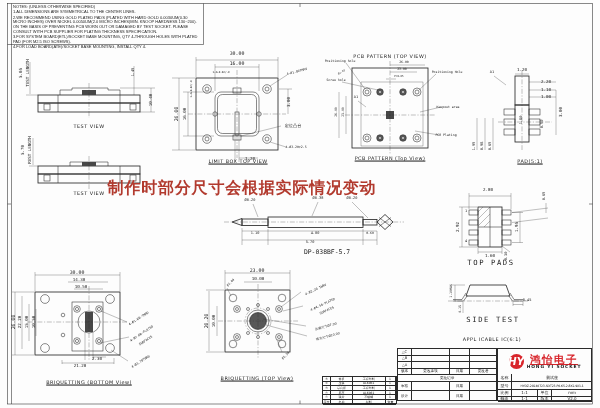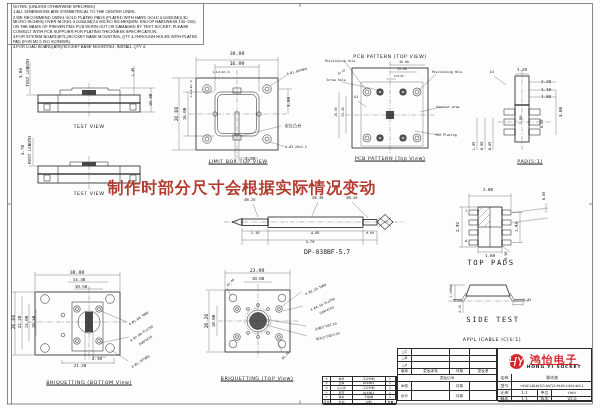--- a/index.html
+++ b/index.html
@@ -35,21 +35,21 @@
      display:flex;align-items:center;justify-content:center;text-align:center;overflow:hidden;}
   .c:last-child{border-right:none;}
   #parts{left:0;top:31px;width:75px;height:28px;font-size:3px;}
   #parts .c{border-bottom:.35px solid #2a2a2a;}
   #rev{left:75px;top:3px;width:100px;height:53px;font-size:3.6px;
        grid-template-columns:14px 38px 20px 27.2px;
        grid-template-rows:6.5px 6.5px 6.5px 6.5px 7px 9px 10px;}
   #rt{left:175px;top:3px;width:95px;height:53px;font-size:4px;}
   #logo{position:absolute;left:0;top:0;width:94px;height:25px;display:flex;align-items:center;justify-content:center;gap:3px;}
   #logoc{width:15px;height:15px;border-radius:50%;display:flex;align-items:center;justify-content:center;
-         color:#fff;font-size:12px;font-style:italic;font-weight:normal;flex:0 0 auto;text-align:center;}
+         color:#fff;font-size:10px;font-style:italic;font-weight:bold;flex:0 0 auto;text-align:center;}
   #logot{text-align:center;}
   #logot .cnb{font-size:10.5px;font-weight:bold;letter-spacing:1.5px;line-height:1;}
   #logot .enb{font-size:4.4px;font-weight:bold;letter-spacing:.9px;line-height:1.2;}
   .r8{position:absolute;left:0;width:95px;display:grid;}
   .sm3{font-size:3.1px;letter-spacing:-.1px;}
 </style>
 </head>
 <body>
 <div id="sheet">
 

